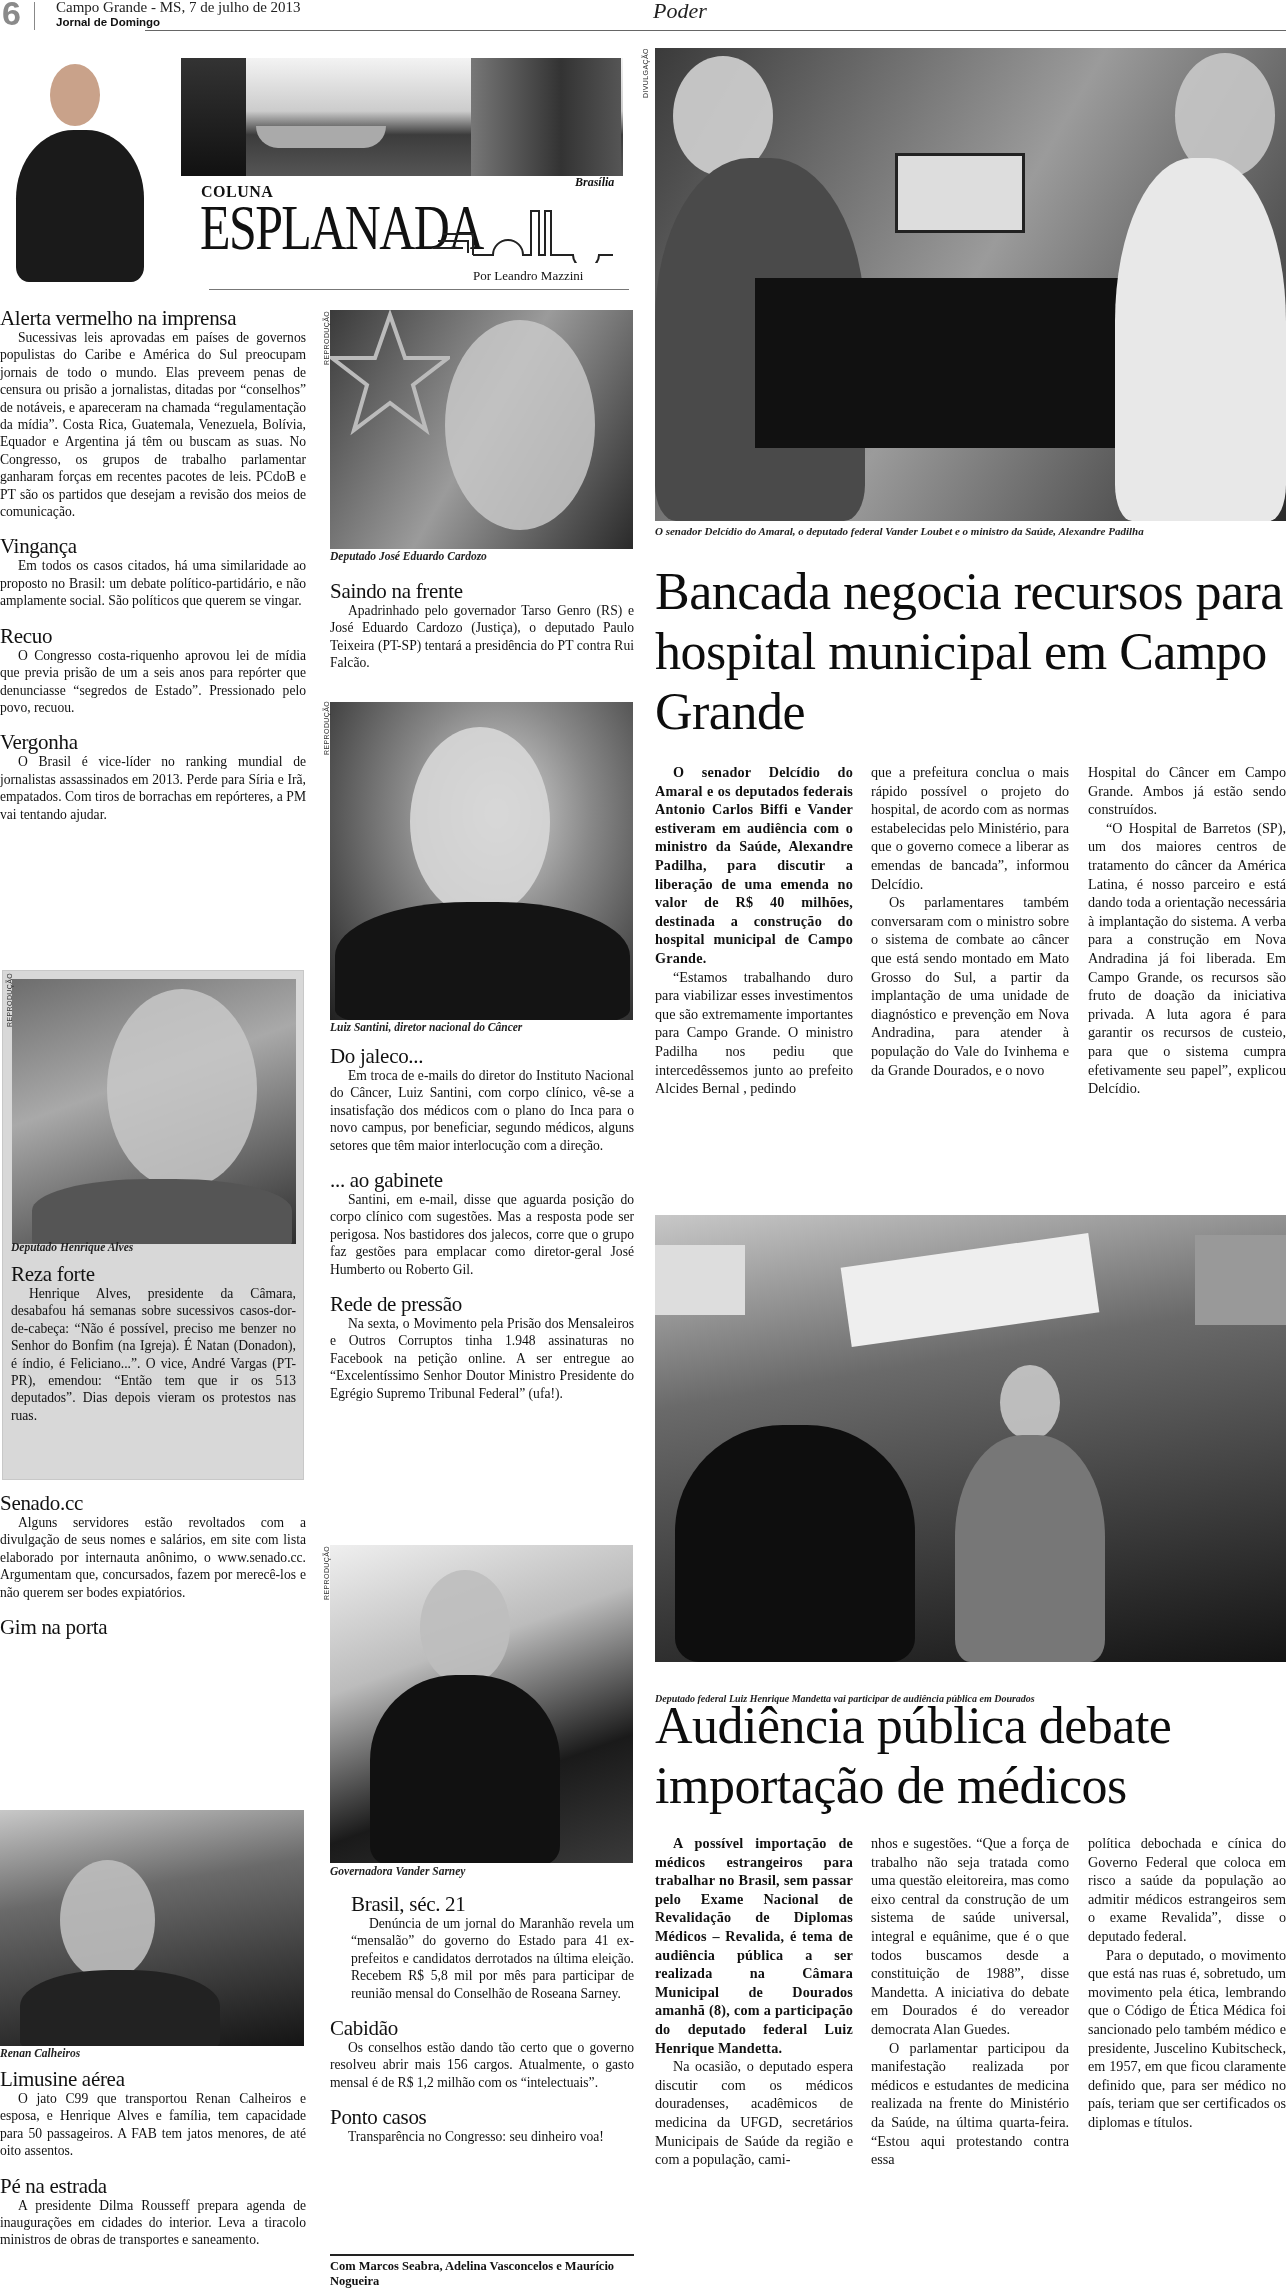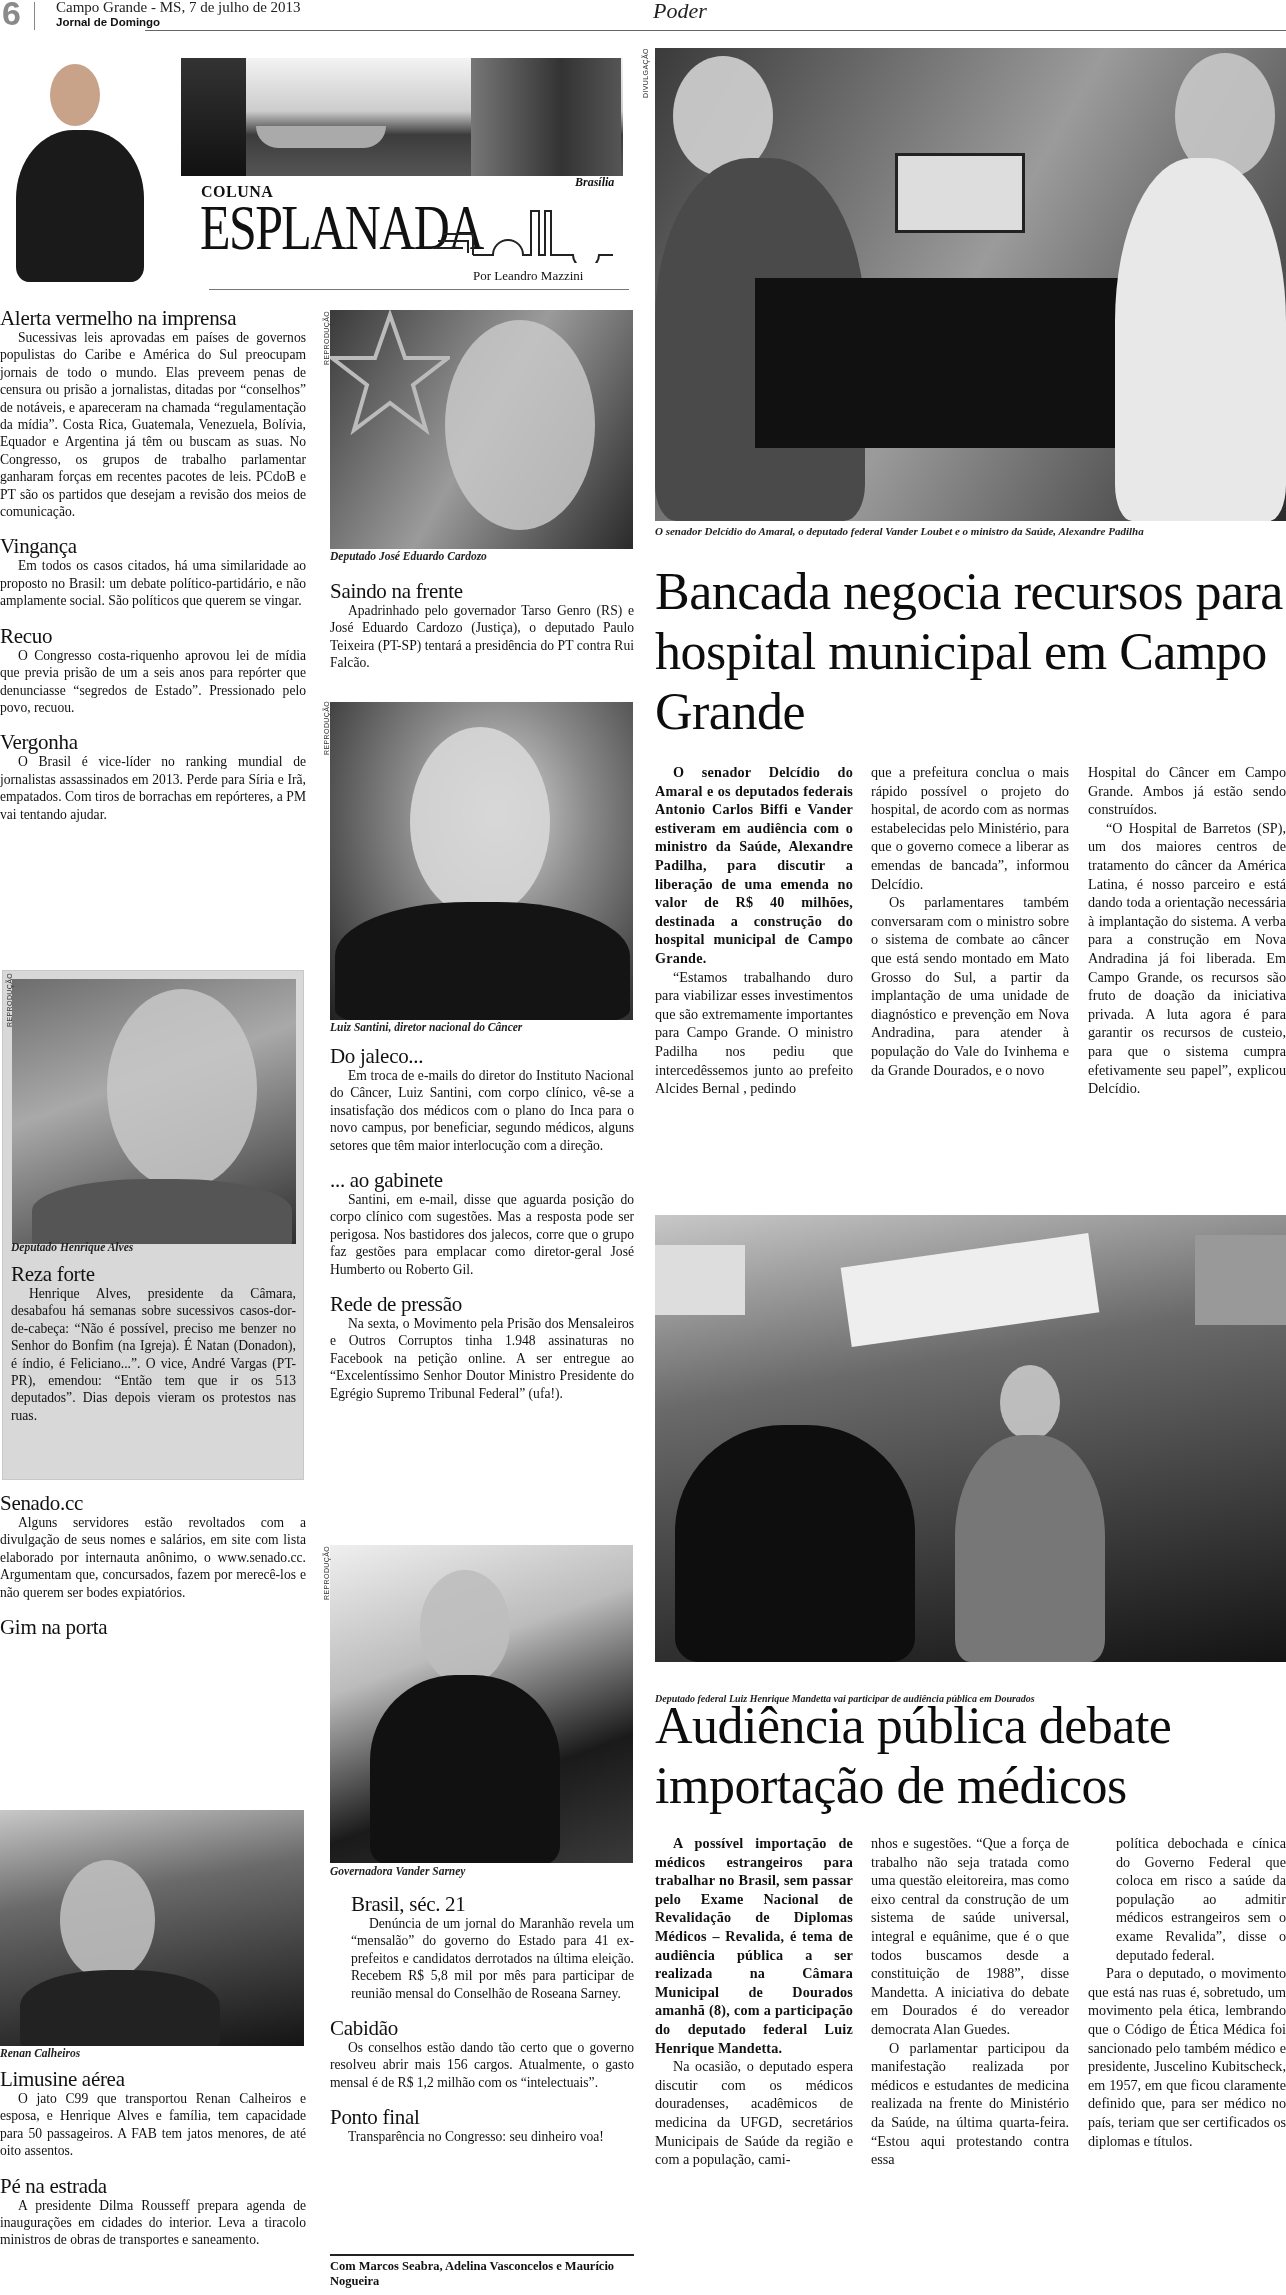--- a/index.html
+++ b/index.html
@@ -168,21 +168,21 @@
 <div class="abs note" style="left:330px;top:1893px;width:304px;">
   <div style="margin-bottom:15px;margin-left:21px;">
     <h3>Brasil, séc. 21</h3>
     <p>Denúncia de um jornal do Maranhão revela um “mensalão” do governo do Estado para 41 ex-prefeitos e candidatos derrotados na última eleição. Recebem R$ 5,8 mil por mês para participar de reunião mensal do Conselhão de Roseana Sarney.</p>
   </div>
   <div style="margin-bottom:15px;">
     <h3>Cabidão</h3>
     <p>Os conselhos estão dando tão certo que o governo resolveu abrir mais 156 cargos. Atualmente, o gasto mensal é de R$ 1,2 milhão com os “intelectuais”.</p>
   </div>
   <div>
-    <h3>Ponto final</h3>
+    <h3>Ponto casos</h3>
     <p>Transparência no Congresso: seu dinheiro voa!</p>
   </div>
 </div>
 <div class="abs" style="left:330px;top:2254px;width:304px;height:2px;background:#222;"></div>
 <div class="abs" style="left:330px;top:2259px;width:304px;font-weight:bold;font-size:12.5px;line-height:15px;">Com Marcos Seabra, Adelina Vasconcelos e Maurício Nogueira</div>
 
 <div class="photo g3" style="left:655px;top:48px;width:631px;height:473px;">
   <div class="head" style="left:18px;top:8px;width:100px;height:120px;background:rgba(210,210,210,.9);"></div>
   <div class="fig" style="left:0;top:110px;width:210px;height:363px;background:#4a4a4a;"></div>
   <div style="position:absolute;left:100px;top:230px;width:380px;height:170px;background:#111;"></div>
@@ -222,15 +222,15 @@
 
 <div class="main-col" style="left:655px;top:1834px;width:198px;">
   <p class="lead">A possível importação de médicos estrangeiros para trabalhar no Brasil, sem passar pelo Exame Nacional de Revalidação de Diplomas Médicos – Revalida, é tema de audiência pública a ser realizada na Câmara Municipal de Dourados amanhã (8), com a participação do deputado federal Luiz Henrique Mandetta.</p>
   <p>Na ocasião, o deputado espera discutir com os médicos douradenses, acadêmicos de medicina da UFGD, secretários Municipais de Saúde da região e com a população, cami-</p>
 </div>
 <div class="main-col" style="left:871px;top:1834px;width:198px;">
   <p style="text-indent:0;">nhos e sugestões. “Que a força de trabalho não seja tratada como uma questão eleitoreira, mas como eixo central da construção de um sistema de saúde universal, integral e equânime, que é o que todos buscamos desde a constituição de 1988”, disse Mandetta. A iniciativa do debate em Dourados é do vereador democrata Alan Guedes.</p>
   <p>O parlamentar participou da manifestação realizada por médicos e estudantes de medicina realizada na frente do Ministério da Saúde, na última quarta-feira. “Estou aqui protestando contra essa</p>
 </div>
 <div class="main-col" style="left:1088px;top:1834px;width:198px;">
-  <p style="text-indent:0;margin-left:28px;">política debochada e cínica do Governo Federal que coloca em risco a saúde da população ao admitir médicos estrangeiros sem o exame Revalida”, disse o deputado federal.</p>
+  <p style="text-indent:0;">política debochada e cínica do Governo Federal que coloca em risco a saúde da população ao admitir médicos estrangeiros sem o exame Revalida”, disse o deputado federal.</p>
   <p>Para o deputado, o movimento que está nas ruas é, sobretudo, um movimento pela ética, lembrando que o Código de Ética Médica foi sancionado pelo também médico e presidente, Juscelino Kubitscheck, em 1957, em que ficou claramente definido que, para ser médico no país, teriam que ser certificados os diplomas e títulos.</p>
 </div>
 
 </body></html>

